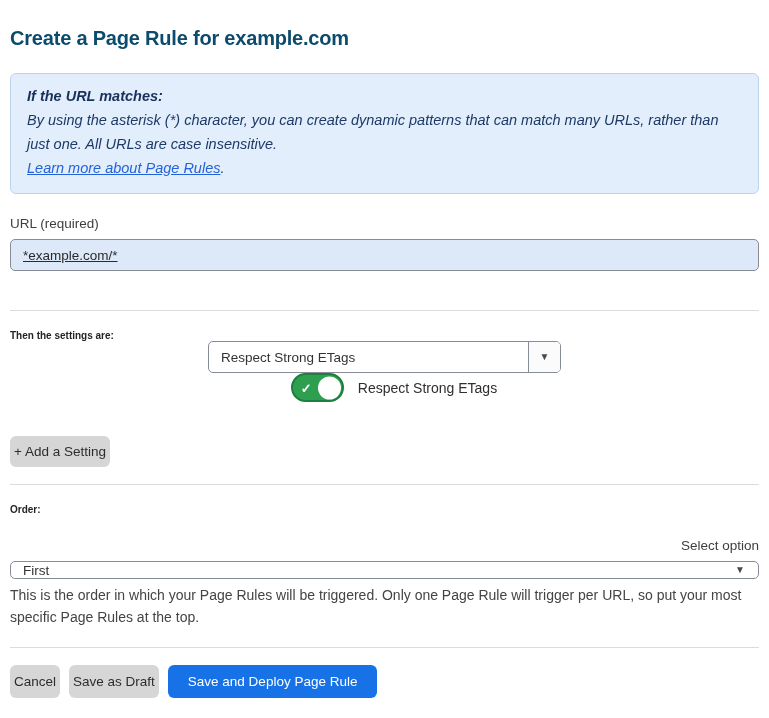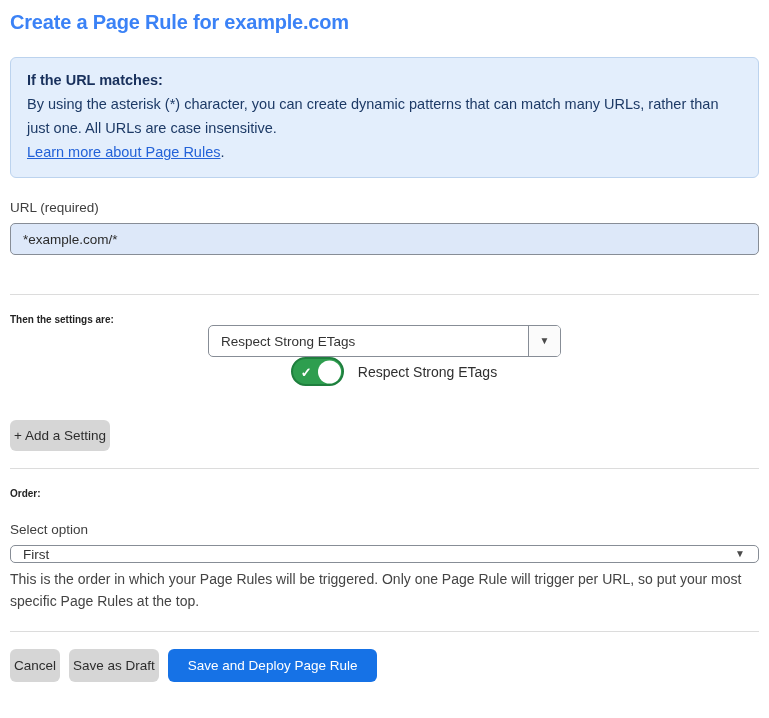--- a/index.html
+++ b/index.html
@@ -9,35 +9,36 @@
     font-family: "Liberation Sans", sans-serif;
     color: #2d2d2d;
     overflow: hidden;
   }
   .page { padding: 10px 10px 0 10px; }
 
   
   .page-title {
     font-size: 20px;
     font-weight: 700;
-    color: #3b82f6;
+    color: #0c4a6e;
     letter-spacing: -0.2px;
-    margin-top: 1px;
+    margin-top: 17px;
   }
 
   
   .info-box {
     margin-top: 23px;
     background: #e3eefc;
     border: 1px solid #bcd3ee;
     border-radius: 6px;
     padding: 10px 16px 13px 16px;
     color: #1d3a66;
     font-size: 14.5px;
     line-height: 24px;
+    font-style: italic;
   }
   .info-box .info-heading { font-weight: 700; color: #18305c; }
   .info-box a.info-link {
     color: #2362d8;
     text-decoration: underline;
     cursor: pointer;
   }
 
   
   .field-label {
@@ -52,20 +53,21 @@
     width: 100%;
     height: 32px;
     background: #dde8f9;
     border: 1px solid #878d96;
     border-radius: 5px;
     font-family: "Liberation Sans", sans-serif;
     font-size: 13.5px;
     color: #2b2b2b;
     padding: 0 12px;
     outline: none;
+    text-decoration: underline;
   }
 
   .divider {
     border: none;
     border-top: 1px solid #dcdcdc;
     height: 0;
   }
   .divider-1 { margin-top: 39px; }
   .divider-2 { margin-top: 17px; }
   .divider-3 { margin-top: 19px; }
@@ -240,21 +242,21 @@
       <span class="toggle-label">Respect Strong ETags</span>
     </div>
   </div>
 
   <button class="btn btn-gray add-setting-btn">+ Add a Setting</button>
 
   <hr class="divider divider-2">
 
   <div class="section-heading" style="">Order:</div>
 
-  <div class="field-label" style="margin-top:23px;">Select option</div>
+  <div class="field-label" style="margin-top:23px;text-align:right;">Select option</div>
 
   <div class="select-box order-select">
     <div class="select-value">First</div>
     <div class="order-arrow">
       <span class="arrow-glyph">▼</span>
     </div>
   </div>
 
   <div class="help-text">This is the order in which your Page Rules will be triggered. Only one Page Rule will trigger per URL, so put your most specific Page Rules at the top.</div>
 

